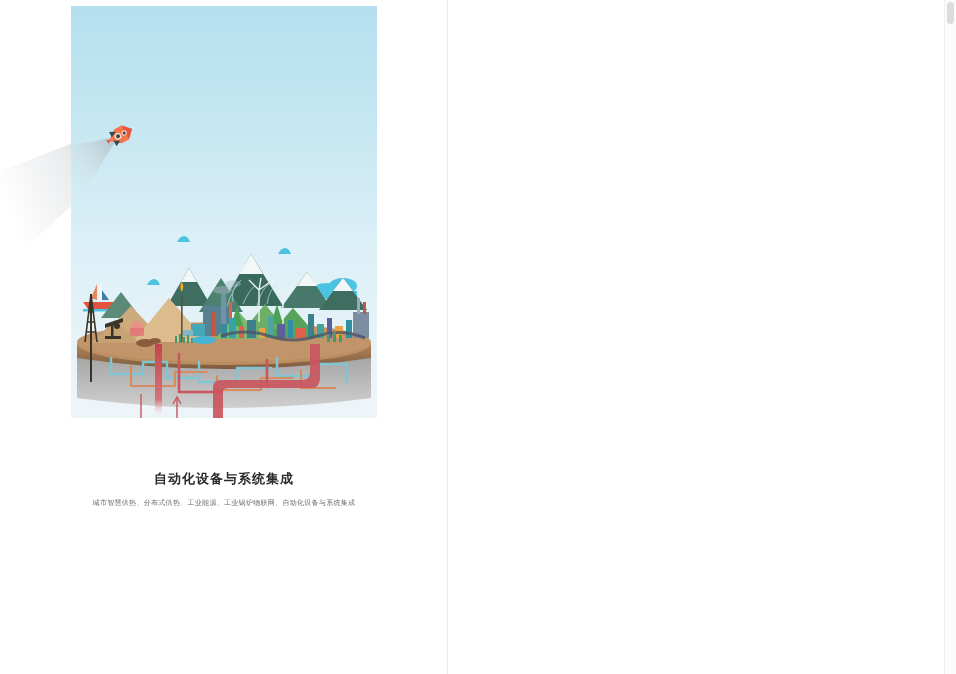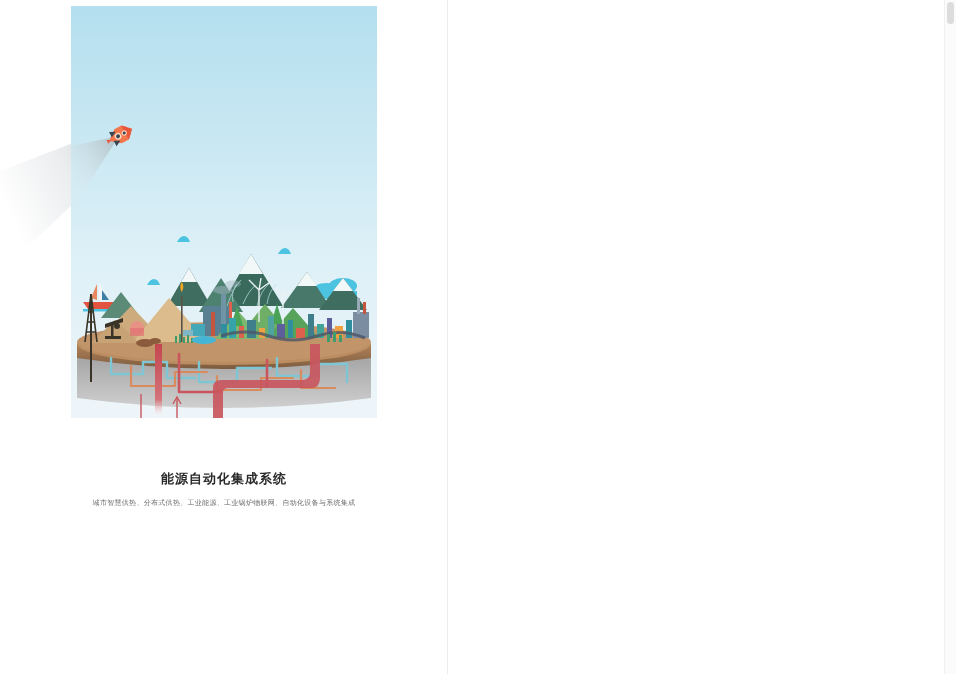--- a/index.html
+++ b/index.html
@@ -320,21 +320,21 @@
           <path d="M70 388 L70 430"></path>
           <path d="M66 424 L70 431 L74 424"></path>
           <path d="M66 418 L70 425 L74 418"></path>
           <path d="M106 432 L106 392"></path>
           <path d="M102 398 L106 391 L110 398"></path>
         </g>
       </svg>
     </div>
 
     <div id="left-caption">
-      <div id="caption-title">能源自动化集成系统</div>
+      <div id="caption-title">自动化设备与系统集成</div>
       <div id="caption-sub">城市智慧供热、分布式供热、工业能源、工业锅炉物联网、自动化设备与系统集成</div>
     </div>
   </div>
 
   <div class="page-sheet" id="right-page">
 
     
 
     
 

